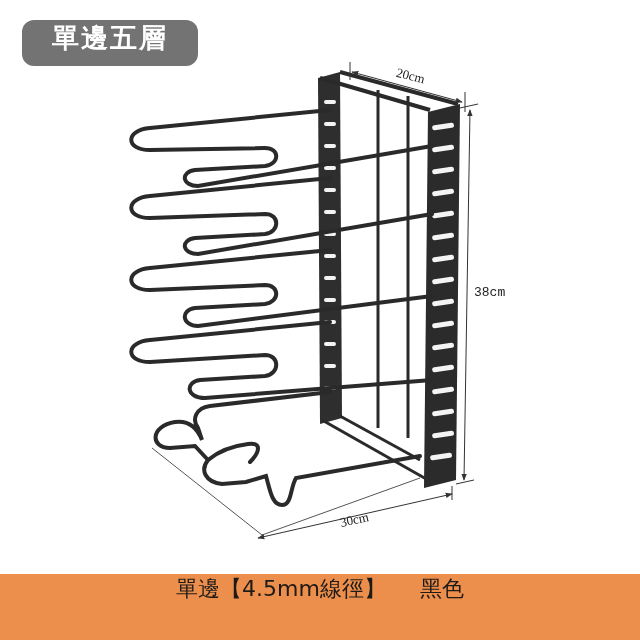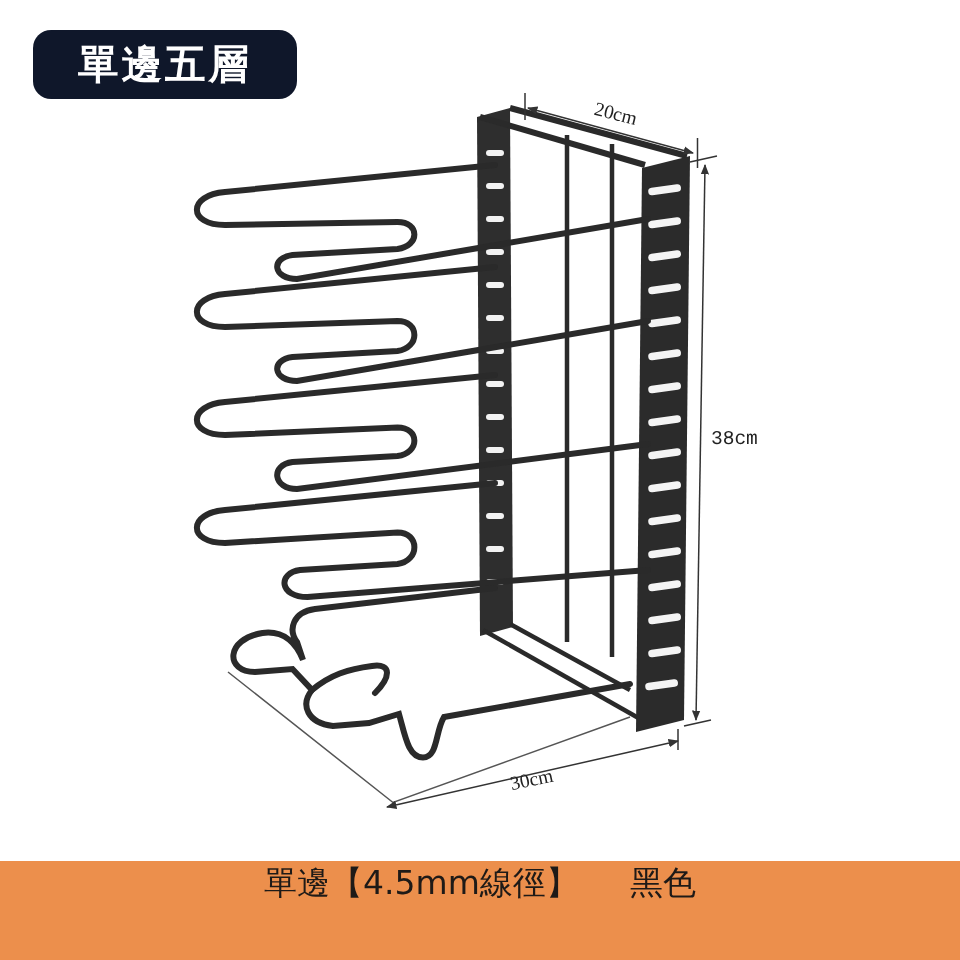--- a/index.html
+++ b/index.html
@@ -1,21 +1,21 @@
 <!DOCTYPE html>
 <html><head>
   <meta charset="utf-8">
   <style>
     html, body { margin: 0; padding: 0; background: #ffffff; }
     body { width: 640px; height: 640px; position: relative; overflow: hidden;
            font-family: "DejaVu Sans", sans-serif; }
     .badge {
       position: absolute; left: 22px; top: 20px; width: 176px; height: 46px;
-      background: #0f172a; border-radius: 12px;
-      display: flex; align-items: center; justify-content: center;
+      background: #737373; border-radius: 12px;
+      display: flex; align-items: flex-start; justify-content: center;
       color: #ffffff; font-size: 27px; font-weight: bold; letter-spacing: 2px;
       font-family: Liberation Sans, sans-serif;
     }
     .product { position: absolute; left: 0; top: 0; width: 640px; height: 560px; }
     .dim-label {
       position: absolute; font-family: "Liberation Serif", "DejaVu Serif", serif;
       font-size: 13px; color: #222;
     }
     .footer {
       position: absolute; left: 0; top: 574px; width: 640px; height: 78px;

